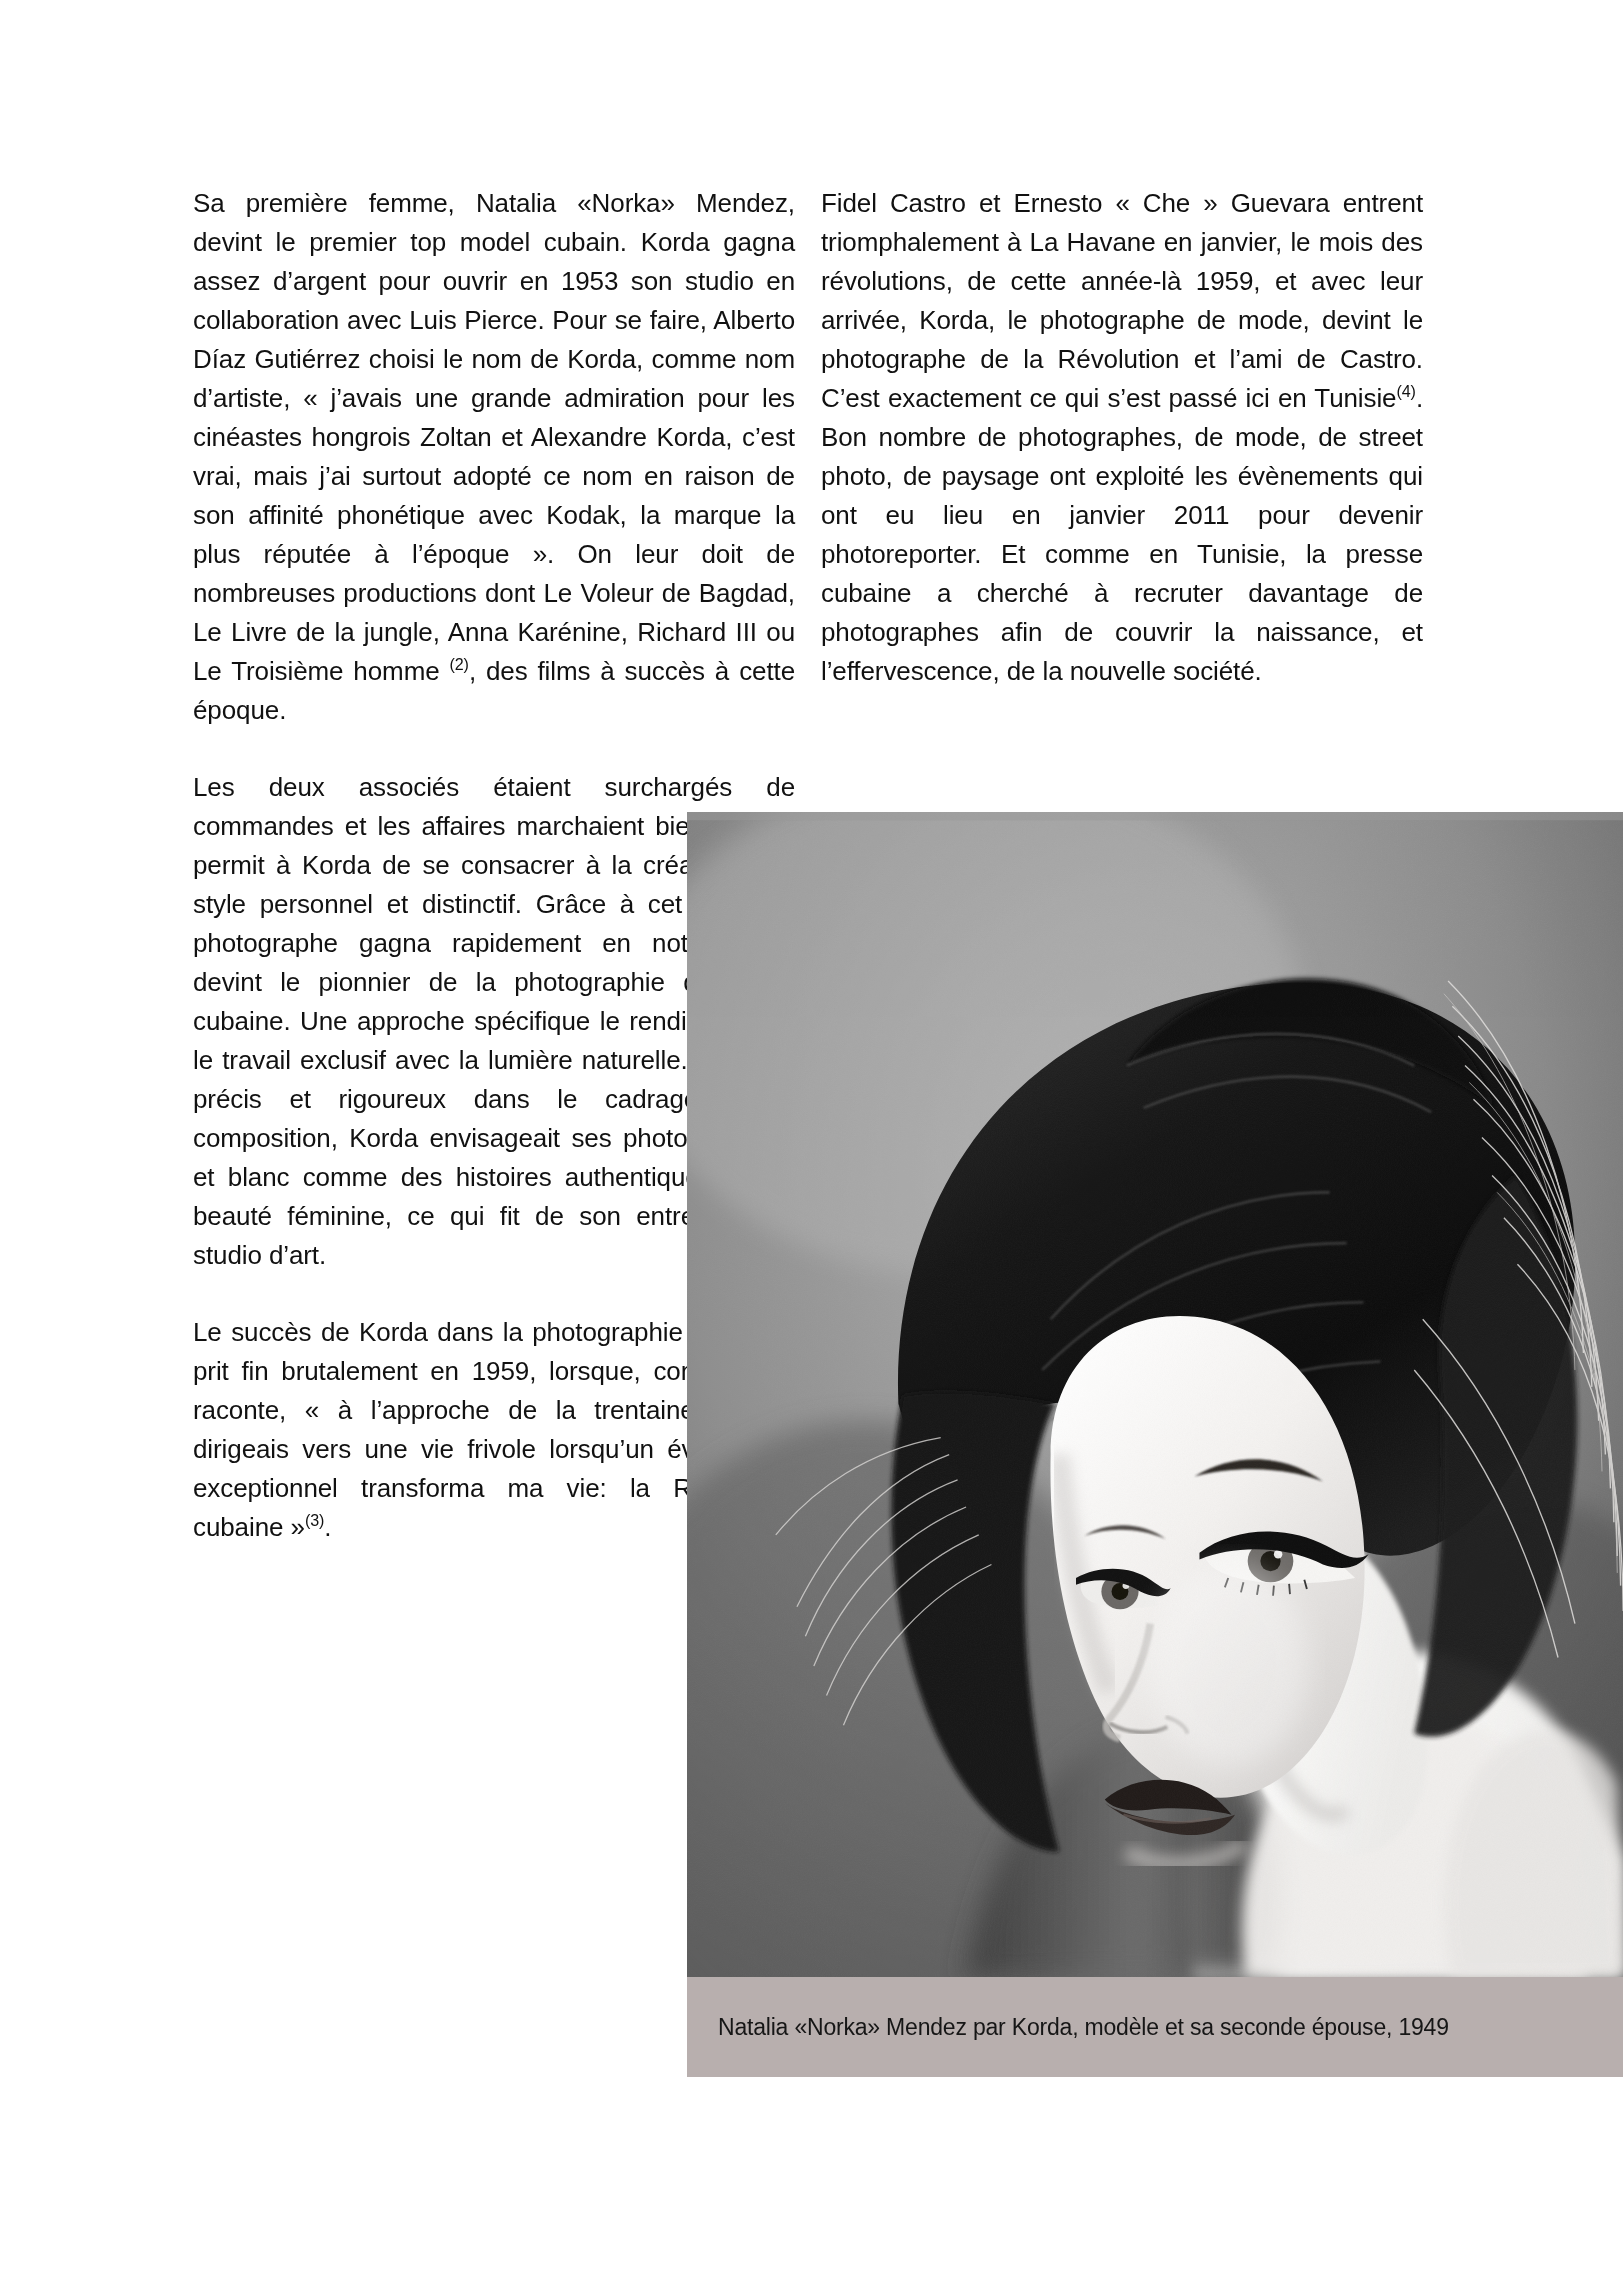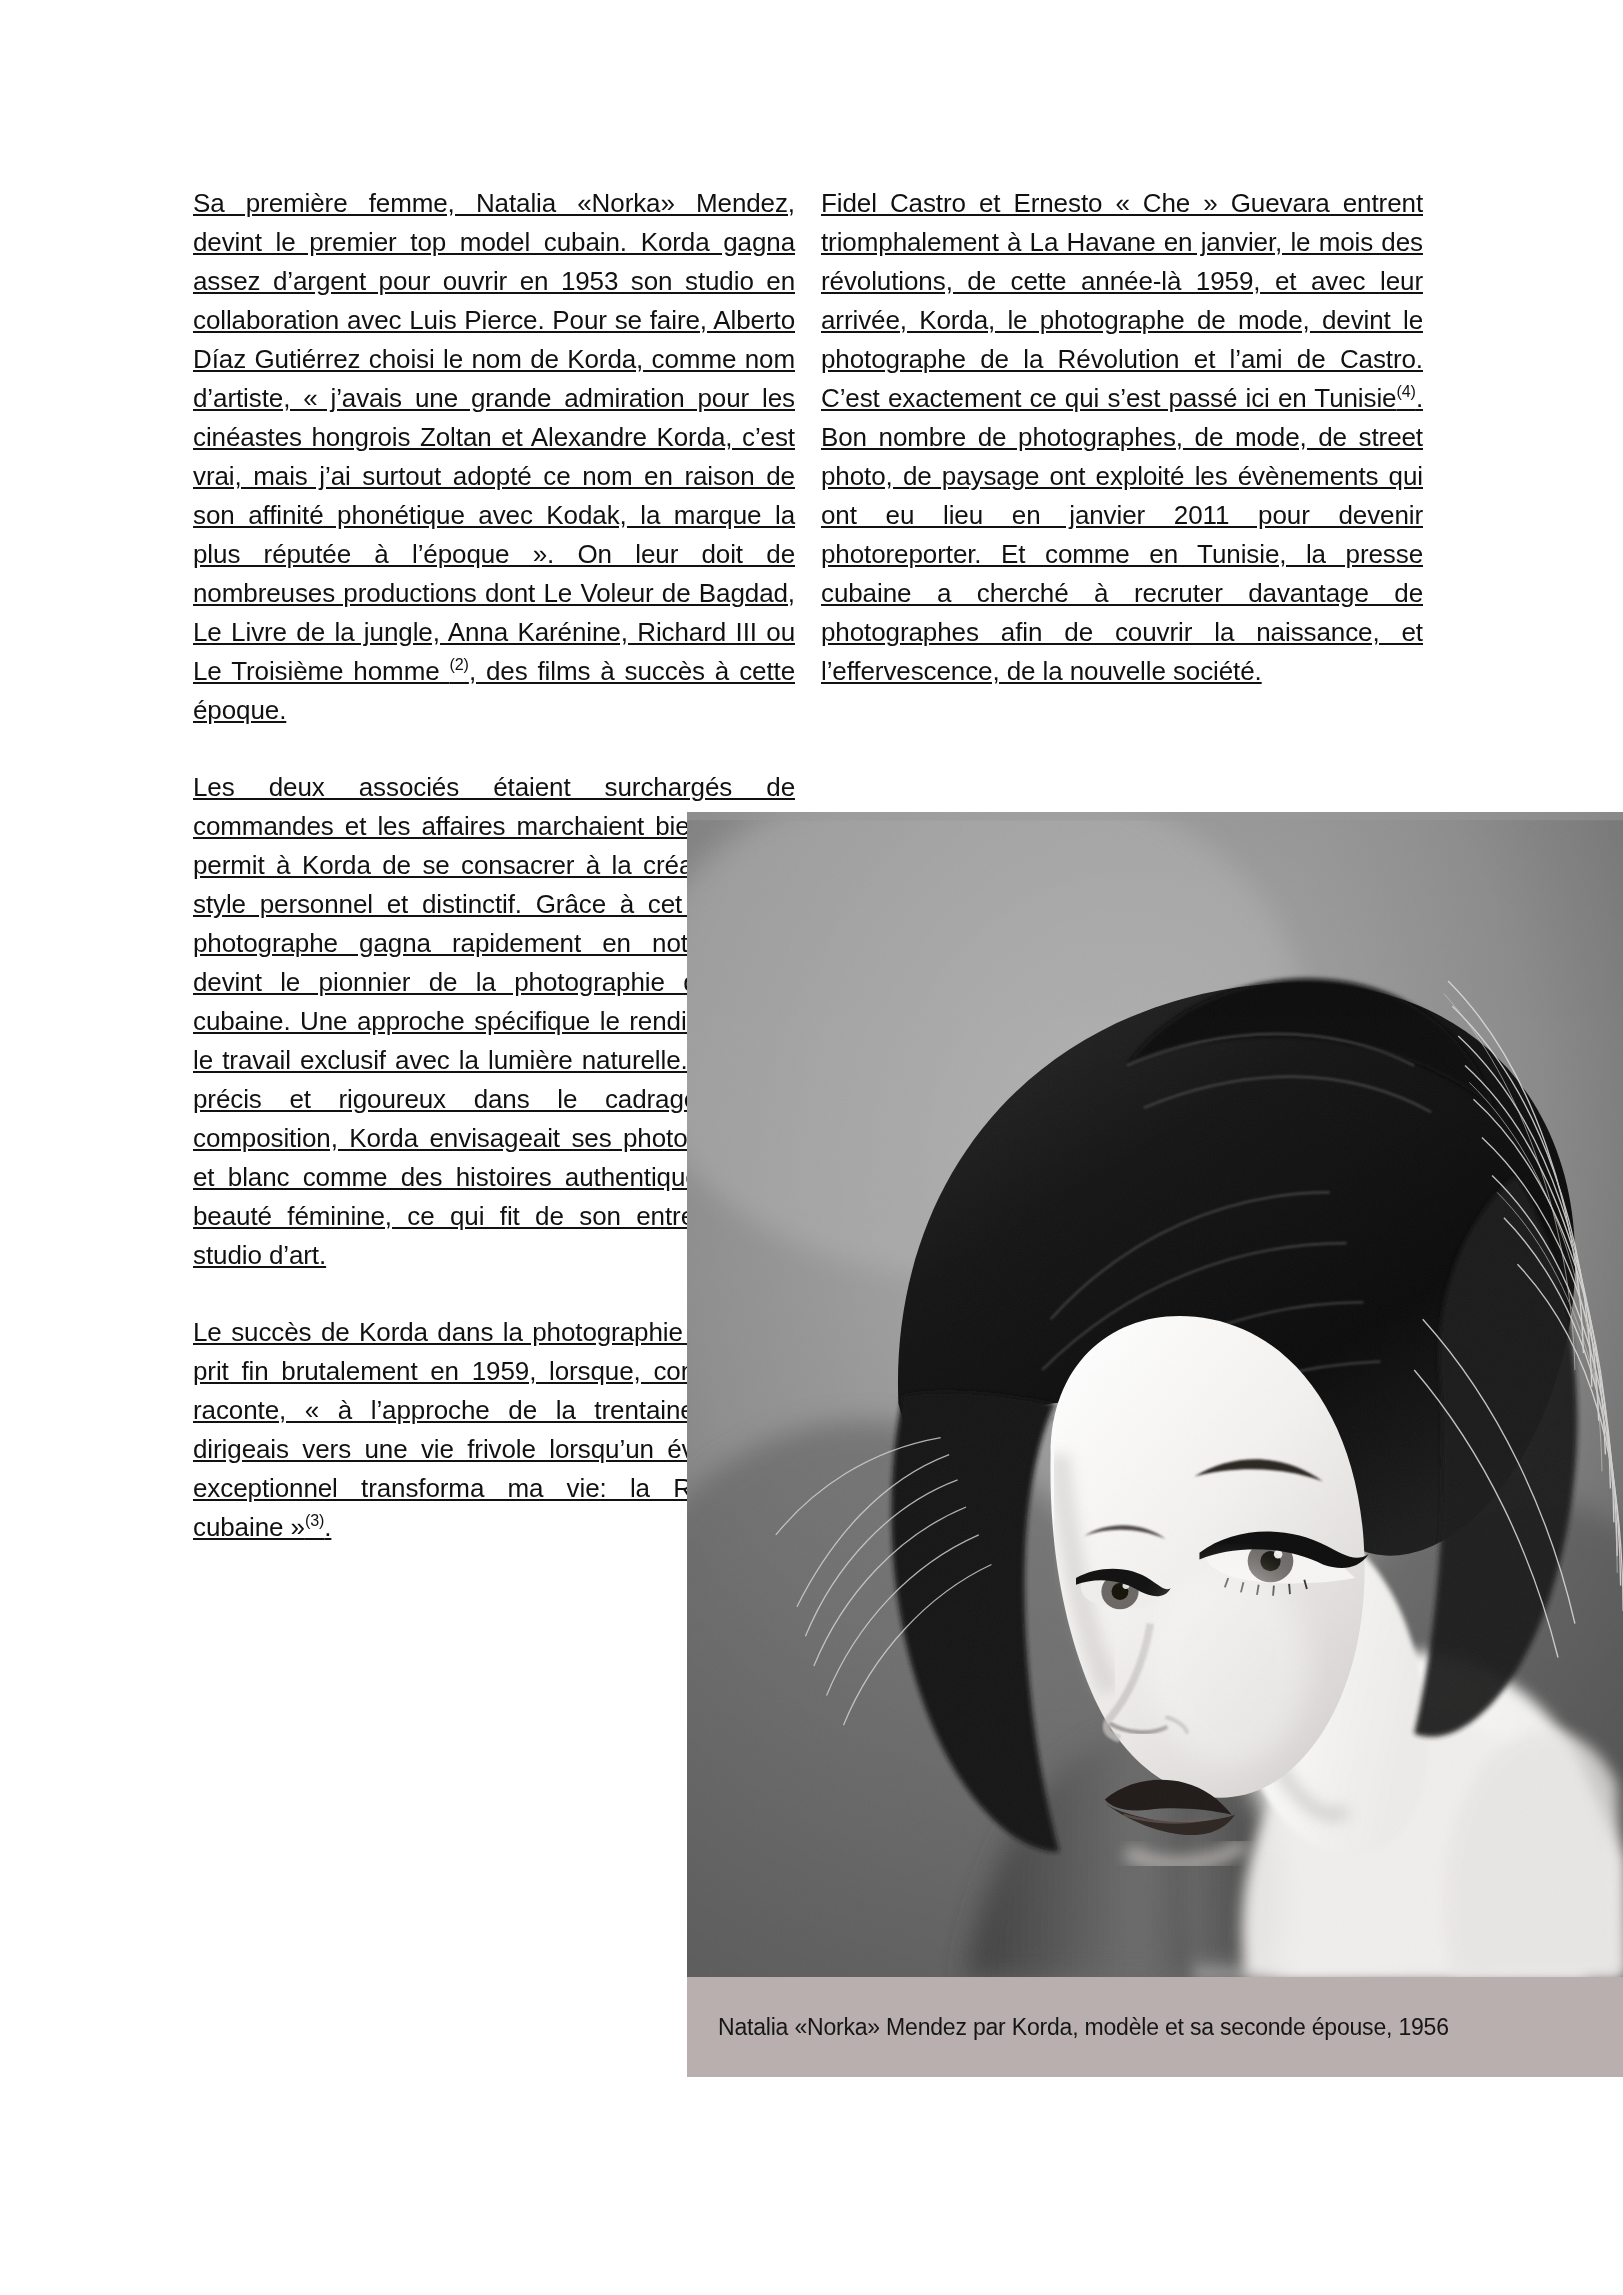--- a/index.html
+++ b/index.html
@@ -42,21 +42,21 @@
     top: 184px;
     width: 602px;
   }
 
   .col-right {
     left: 821px;
     top: 184px;
     width: 602px;
   }
 
-  .para { margin: 0 0 0 0; text-decoration: underline; }
+  .para { margin: 0 0 0 0; }
   .para + .para { margin-top: 38px; }
 
   sup.ref {
     font-size: 0.62em;
     vertical-align: super;
     line-height: 0;
   }
 
   
   .photo-wrap {
@@ -300,17 +300,17 @@
         <ellipse cx="640" cy="1010" rx="95" ry="120" fill="#ffffff" opacity="0.35" filter="url(#soft16)"></ellipse>
 
         <rect width="1108" height="1378" filter="url(#grainy)" opacity="0.55"></rect>
 
         <rect width="1108" height="10" fill="#9a9a9a" opacity="0.5"></rect>
       </g>
     </svg>
   </div>
 
   <div class="caption-band">
-    <span class="caption-text">Natalia «Norka» Mendez par Korda, modèle et sa seconde épouse, 1956</span>
+    <span class="caption-text">Natalia «Norka» Mendez par Korda, modèle et sa seconde épouse, 1949</span>
   </div>
 
 </div>
 
 
 </body></html>

